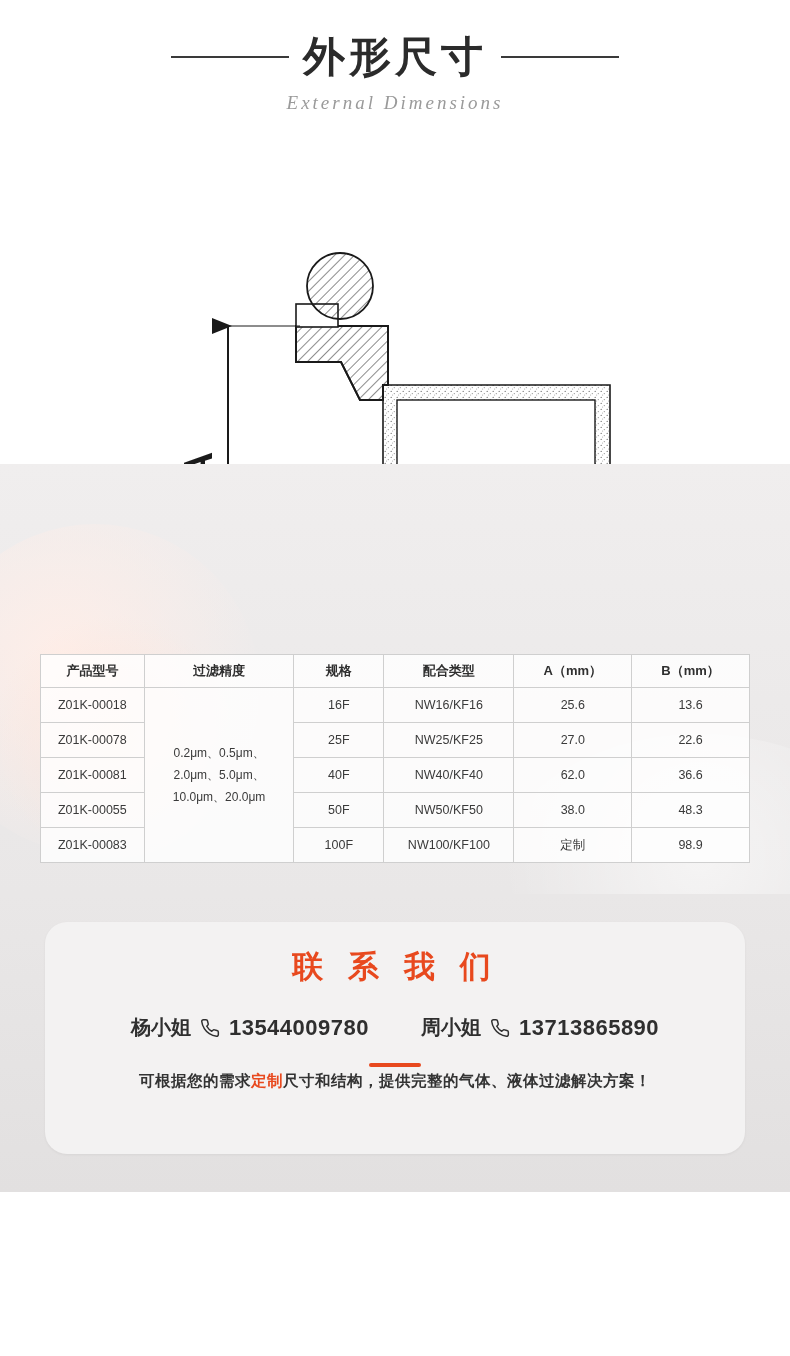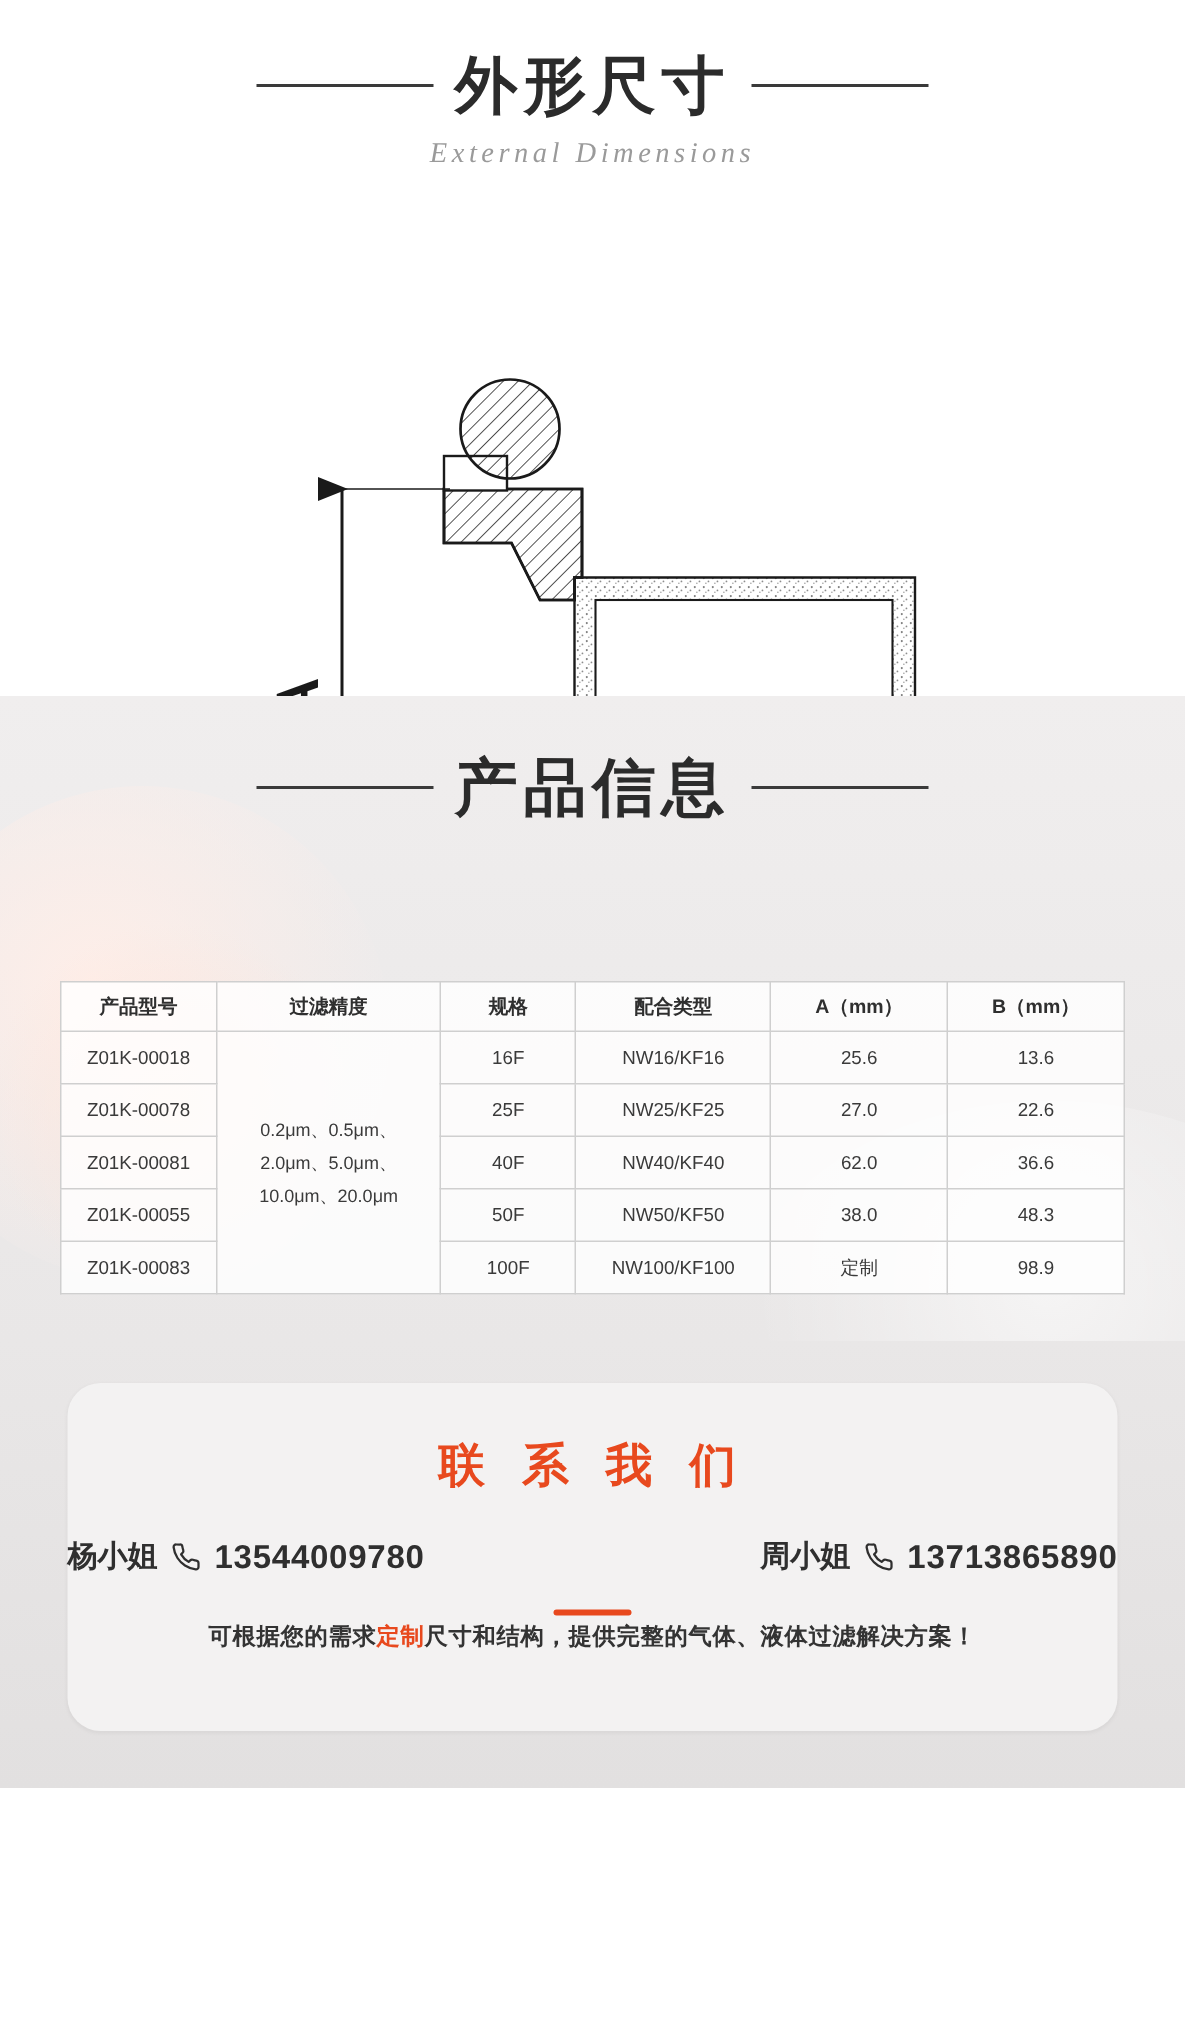--- a/index.html
+++ b/index.html
@@ -151,31 +151,31 @@
     left: 45px;
     top: 28px;
     width: 700px;
     height: 232px;
     background: #f3f2f2;
     border-radius: 22px;
     box-shadow: 0 1px 3px rgba(0,0,0,0.05);
     text-align: center;
   }
   .contact-title {
-    margin-top: 34px;
+    margin-top: 24px;
     font-size: 31px;
     font-weight: bold;
     color: #e8491e;
     letter-spacing: 7px;
     font-family: "DejaVu Sans", sans-serif;
   }
   .contact-row {
     margin-top: 26px;
     display: flex;
-    justify-content: space-between;
+    justify-content: center;
     align-items: center;
     gap: 52px;
   }
   .contact-person {
     display: flex;
     align-items: center;
     gap: 9px;
     font-size: 21px;
     font-weight: bold;
     color: #2f2f2f;
@@ -279,25 +279,20 @@
     </svg>
   </div>
 </div>
 
 <div class="section-product">
   <div class="blob-a"></div>
   <div class="blob-b"></div>
   <div class="blob-c"></div>
 
   <div class="heading-block">
-    <div class="heading-row">
-      <span class="heading-rule"></span>
-      <span class="heading-cn">产品信息</span>
-      <span class="heading-rule"></span>
-    </div>
   </div>
 
   <div class="table-wrap">
     <table class="spec">
       <thead>
         <tr>
           <th class="col1">产品型号</th>
           <th class="col2">过滤精度</th>
           <th class="col3">规格</th>
           <th class="col4">配合类型</th>

